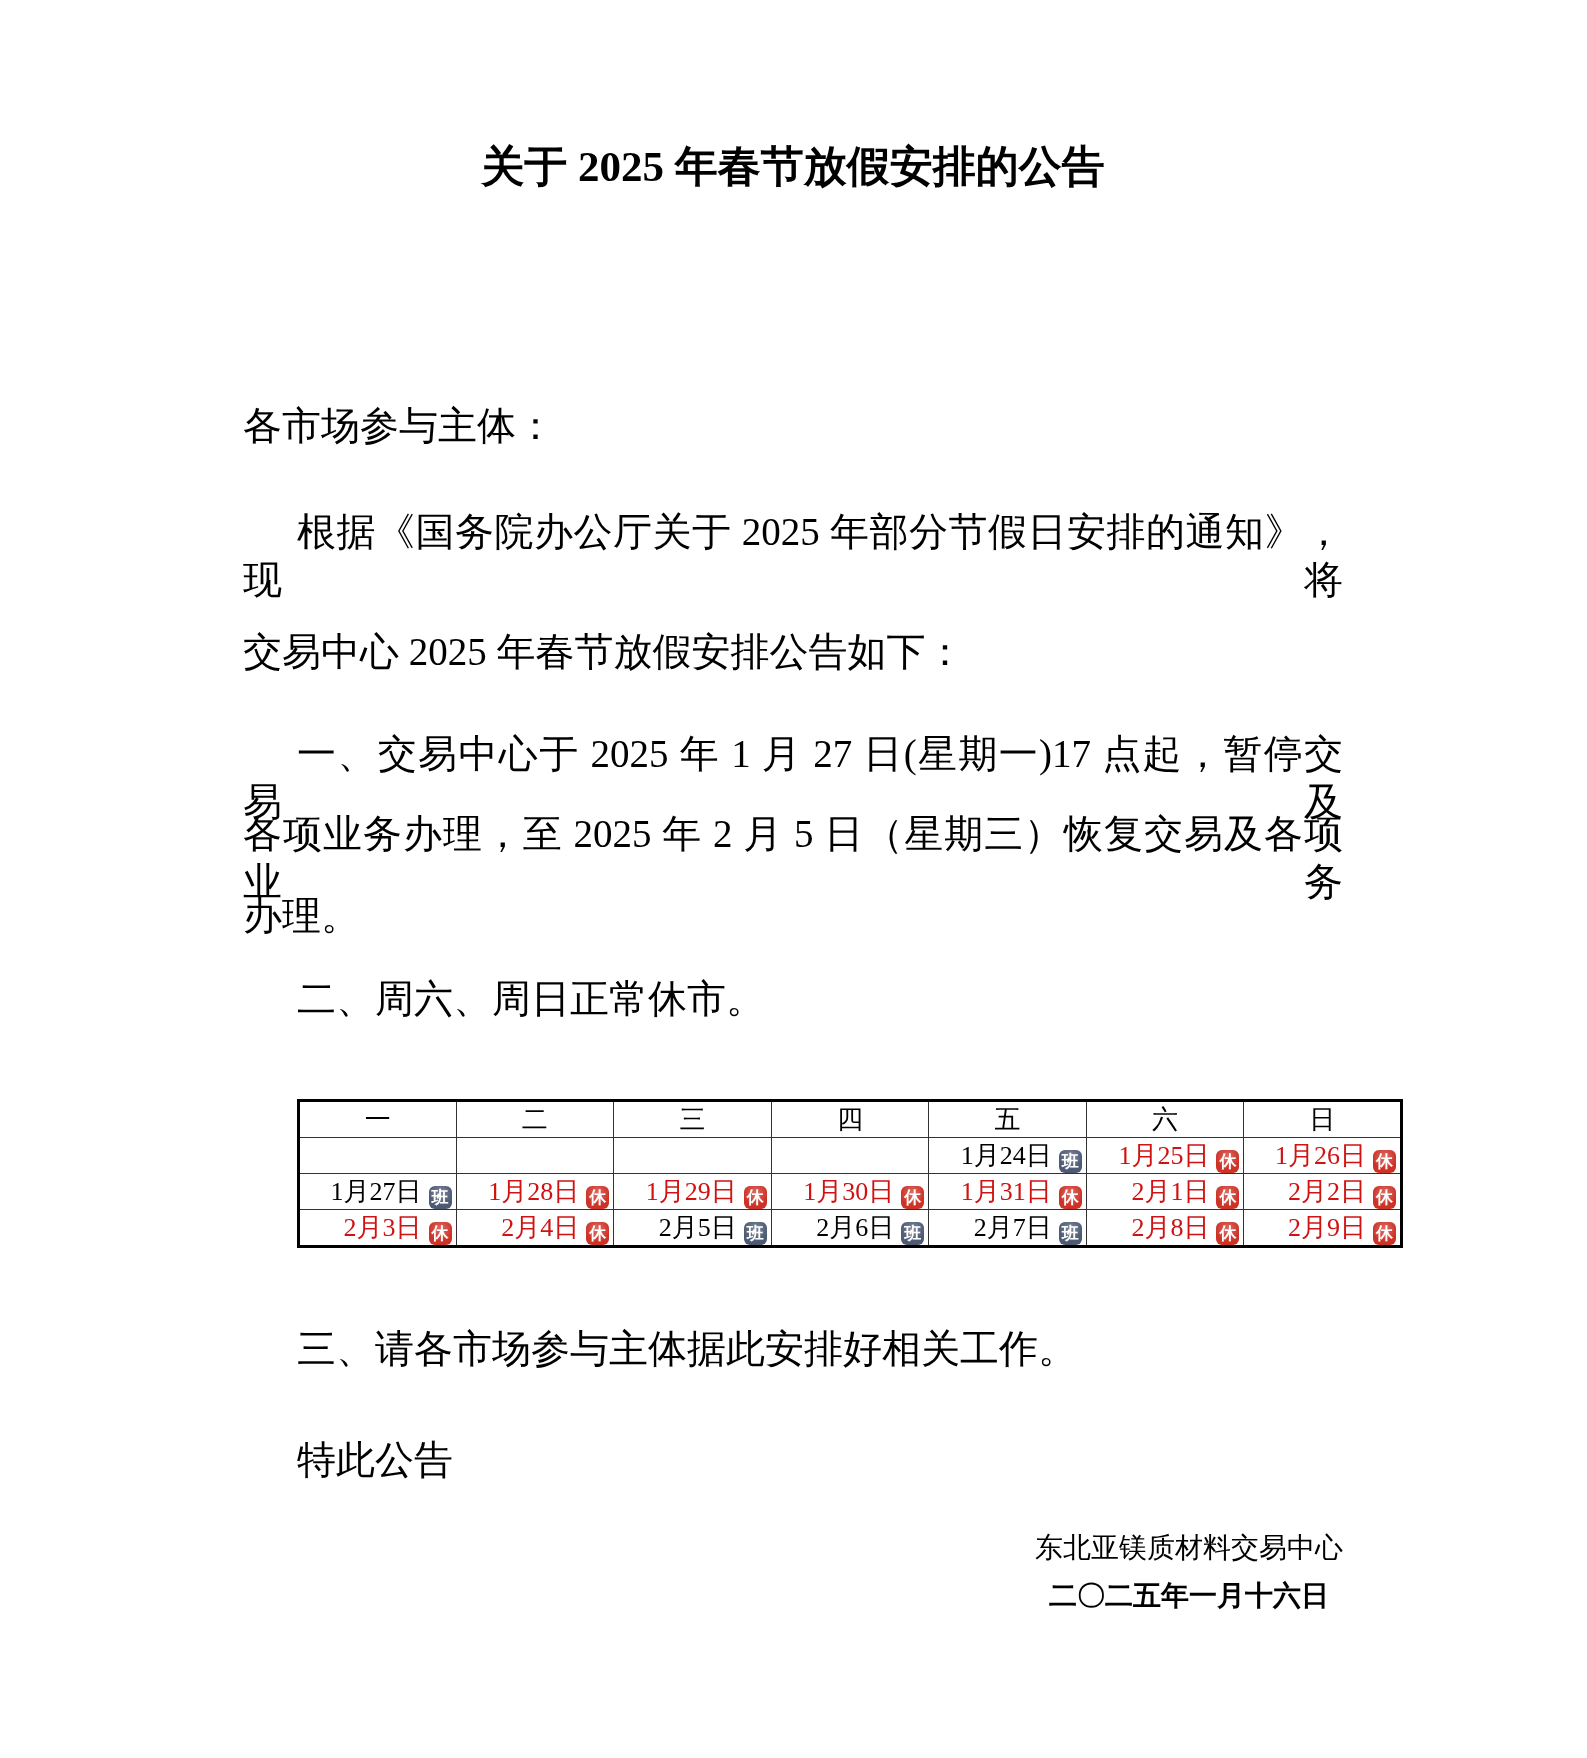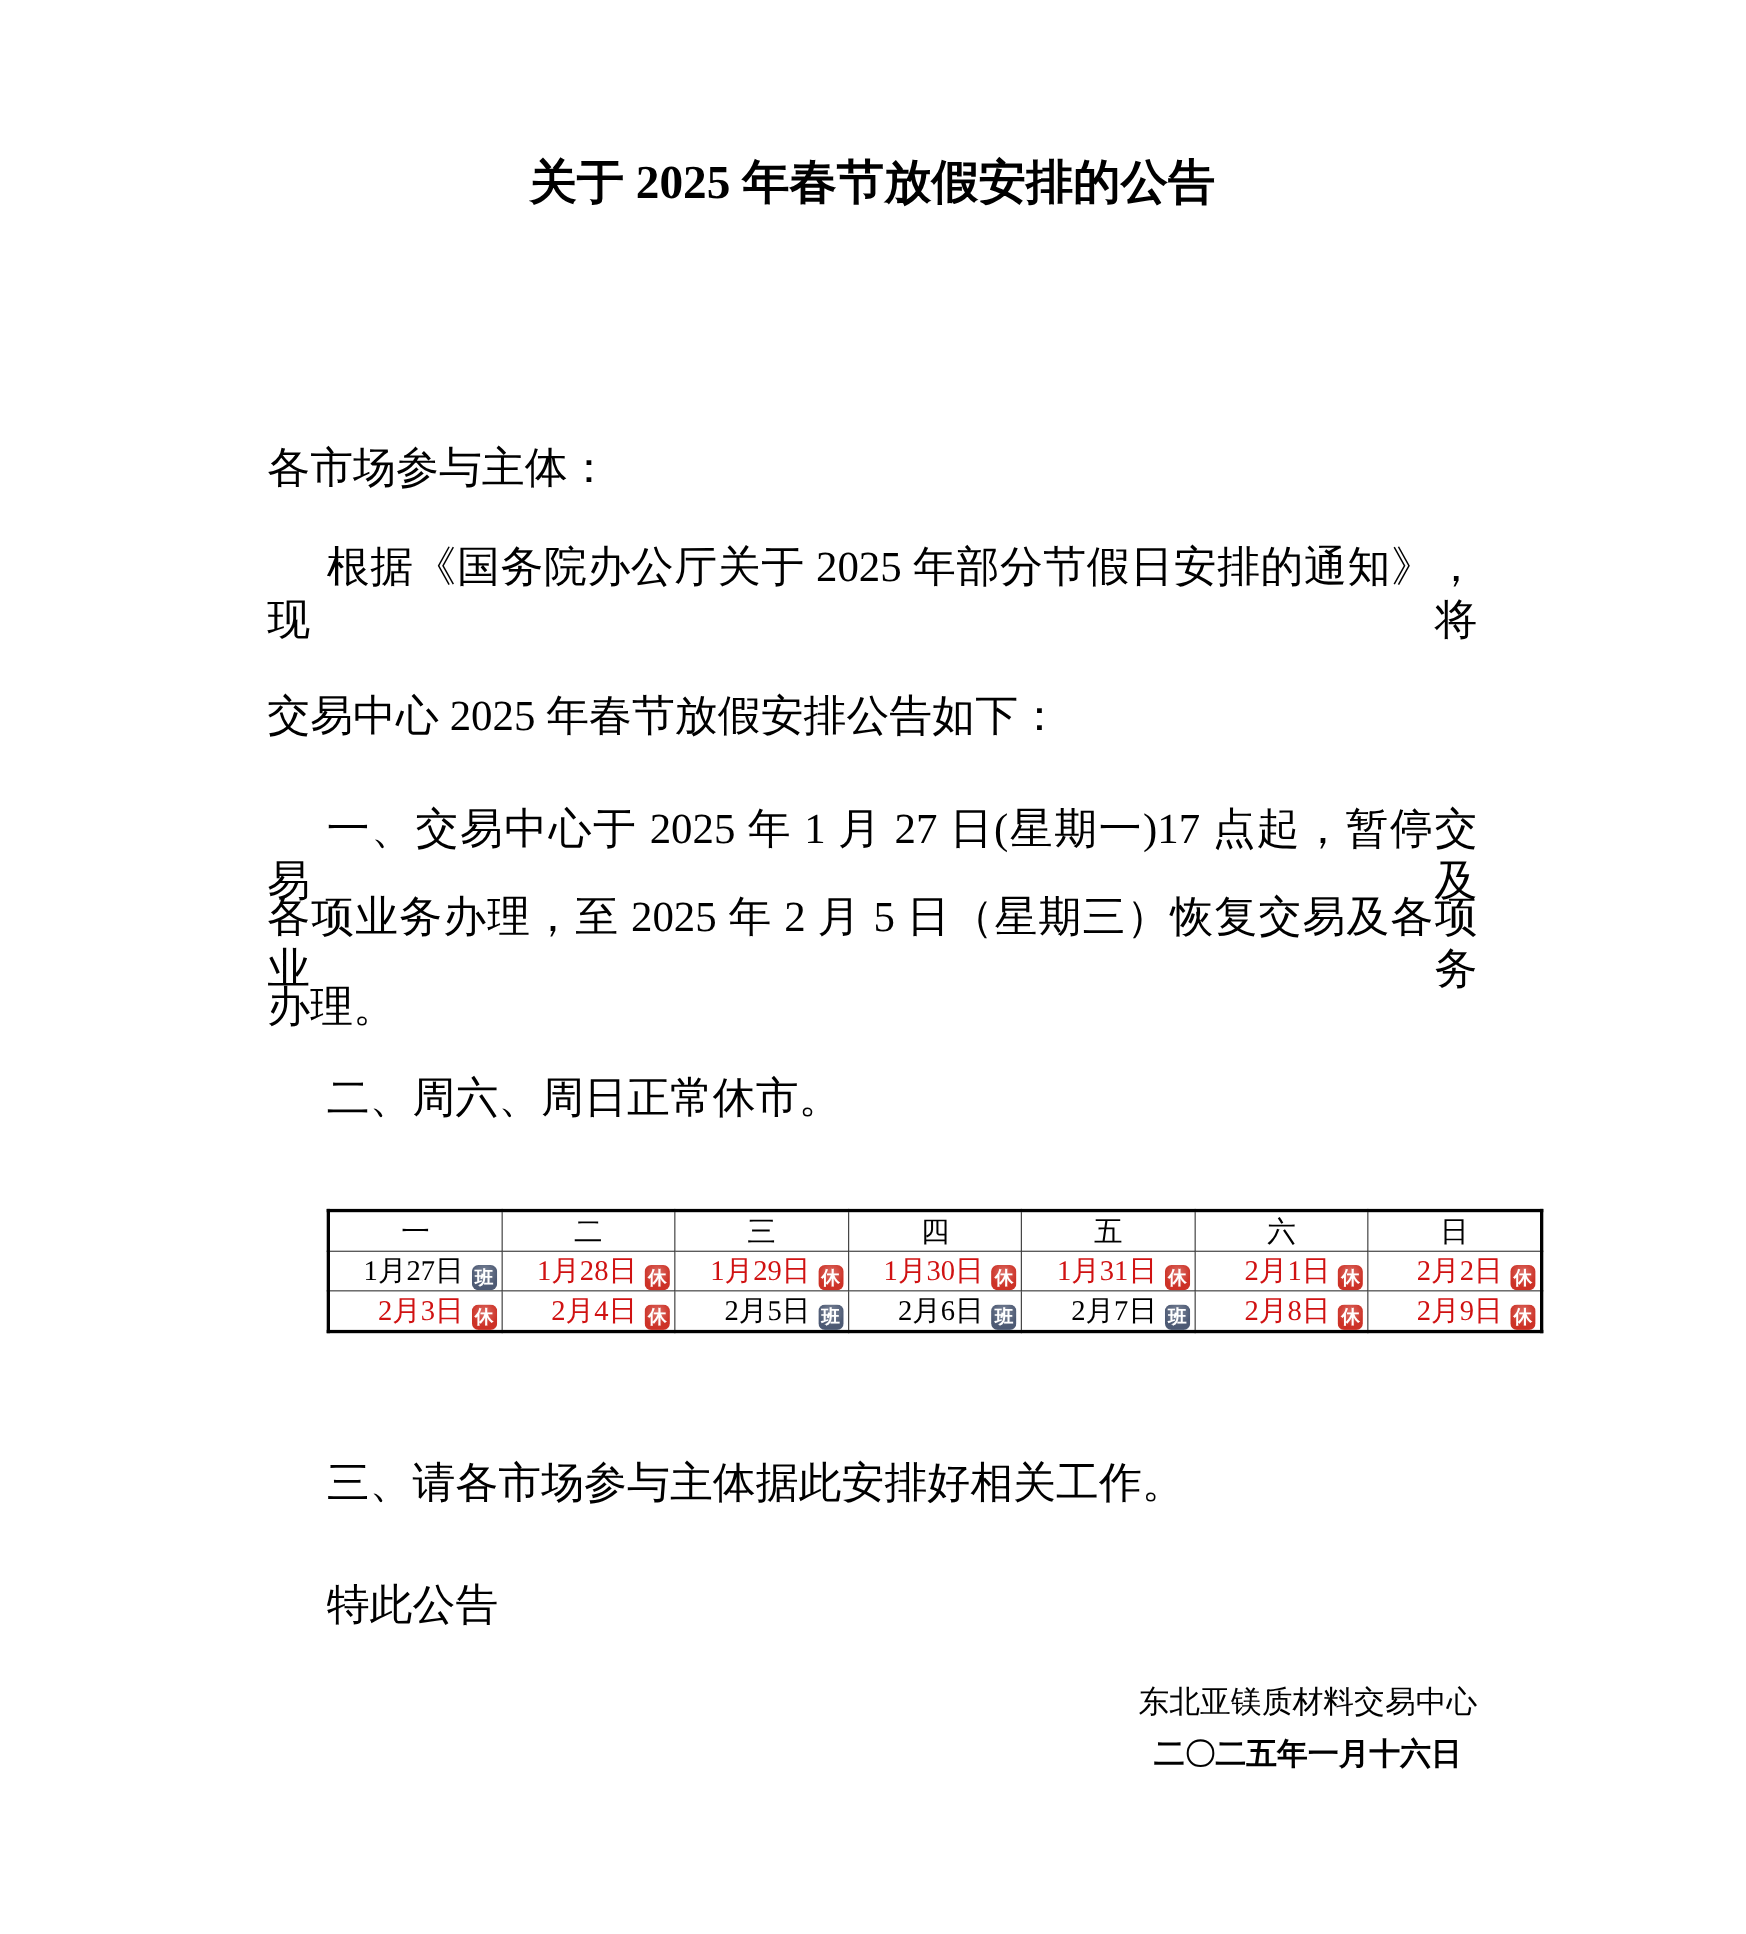--- a/index.html
+++ b/index.html
@@ -93,21 +93,21 @@
 </style>
 </head>
 <body>
 
 <div class="page">
 
   <div class="doc-title">关于 2025 年春节放假安排的公告</div>
 
   <div class="line" style="top: 402px;">各市场参与主体：</div>
 
-  <div class="line fill indent" style="top: 492px;">根据《国务院办公厅关于 2025 年部分节假日安排的通知》，现将</div>
+  <div class="line fill indent" style="top: 508px;">根据《国务院办公厅关于 2025 年部分节假日安排的通知》，现将</div>
   <div class="line" style="top: 628px;">交易中心 2025 年春节放假安排公告如下：</div>
 
   <div class="line fill indent" style="top: 730px;">一、交易中心于 2025 年 1 月 27 日(星期一)17 点起，暂停交易及</div>
   <div class="line fill" style="top: 810px;">各项业务办理，至 2025 年 2 月 5 日（星期三）恢复交易及各项业务</div>
   <div class="line" style="top: 892px;">办理。</div>
 
   <div class="line indent" style="top: 975px;">二、周六、周日正常休市。</div>
 
   <table class="calendar">
     <thead>
@@ -115,20 +115,29 @@
           <th>一</th>
           <th>二</th>
           <th>三</th>
           <th>四</th>
           <th>五</th>
           <th>六</th>
           <th>日</th>
         </tr>
     </thead>
     <tbody id="cal-body">
+        <tr>
+          <td></td>
+          <td></td>
+          <td></td>
+          <td></td>
+          <td><span class="date work">1月24日</span><span class="badge work">班</span></td>
+          <td><span class="date rest">1月25日</span><span class="badge rest">休</span></td>
+          <td><span class="date rest">1月26日</span><span class="badge rest">休</span></td>
+        </tr>
         <tr>
           <td><span class="date work">1月27日</span><span class="badge work">班</span></td>
           <td><span class="date rest">1月28日</span><span class="badge rest">休</span></td>
           <td><span class="date rest">1月29日</span><span class="badge rest">休</span></td>
           <td><span class="date rest">1月30日</span><span class="badge rest">休</span></td>
           <td><span class="date rest">1月31日</span><span class="badge rest">休</span></td>
           <td><span class="date rest">2月1日</span><span class="badge rest">休</span></td>
           <td><span class="date rest">2月2日</span><span class="badge rest">休</span></td>
         </tr>
         <tr>

